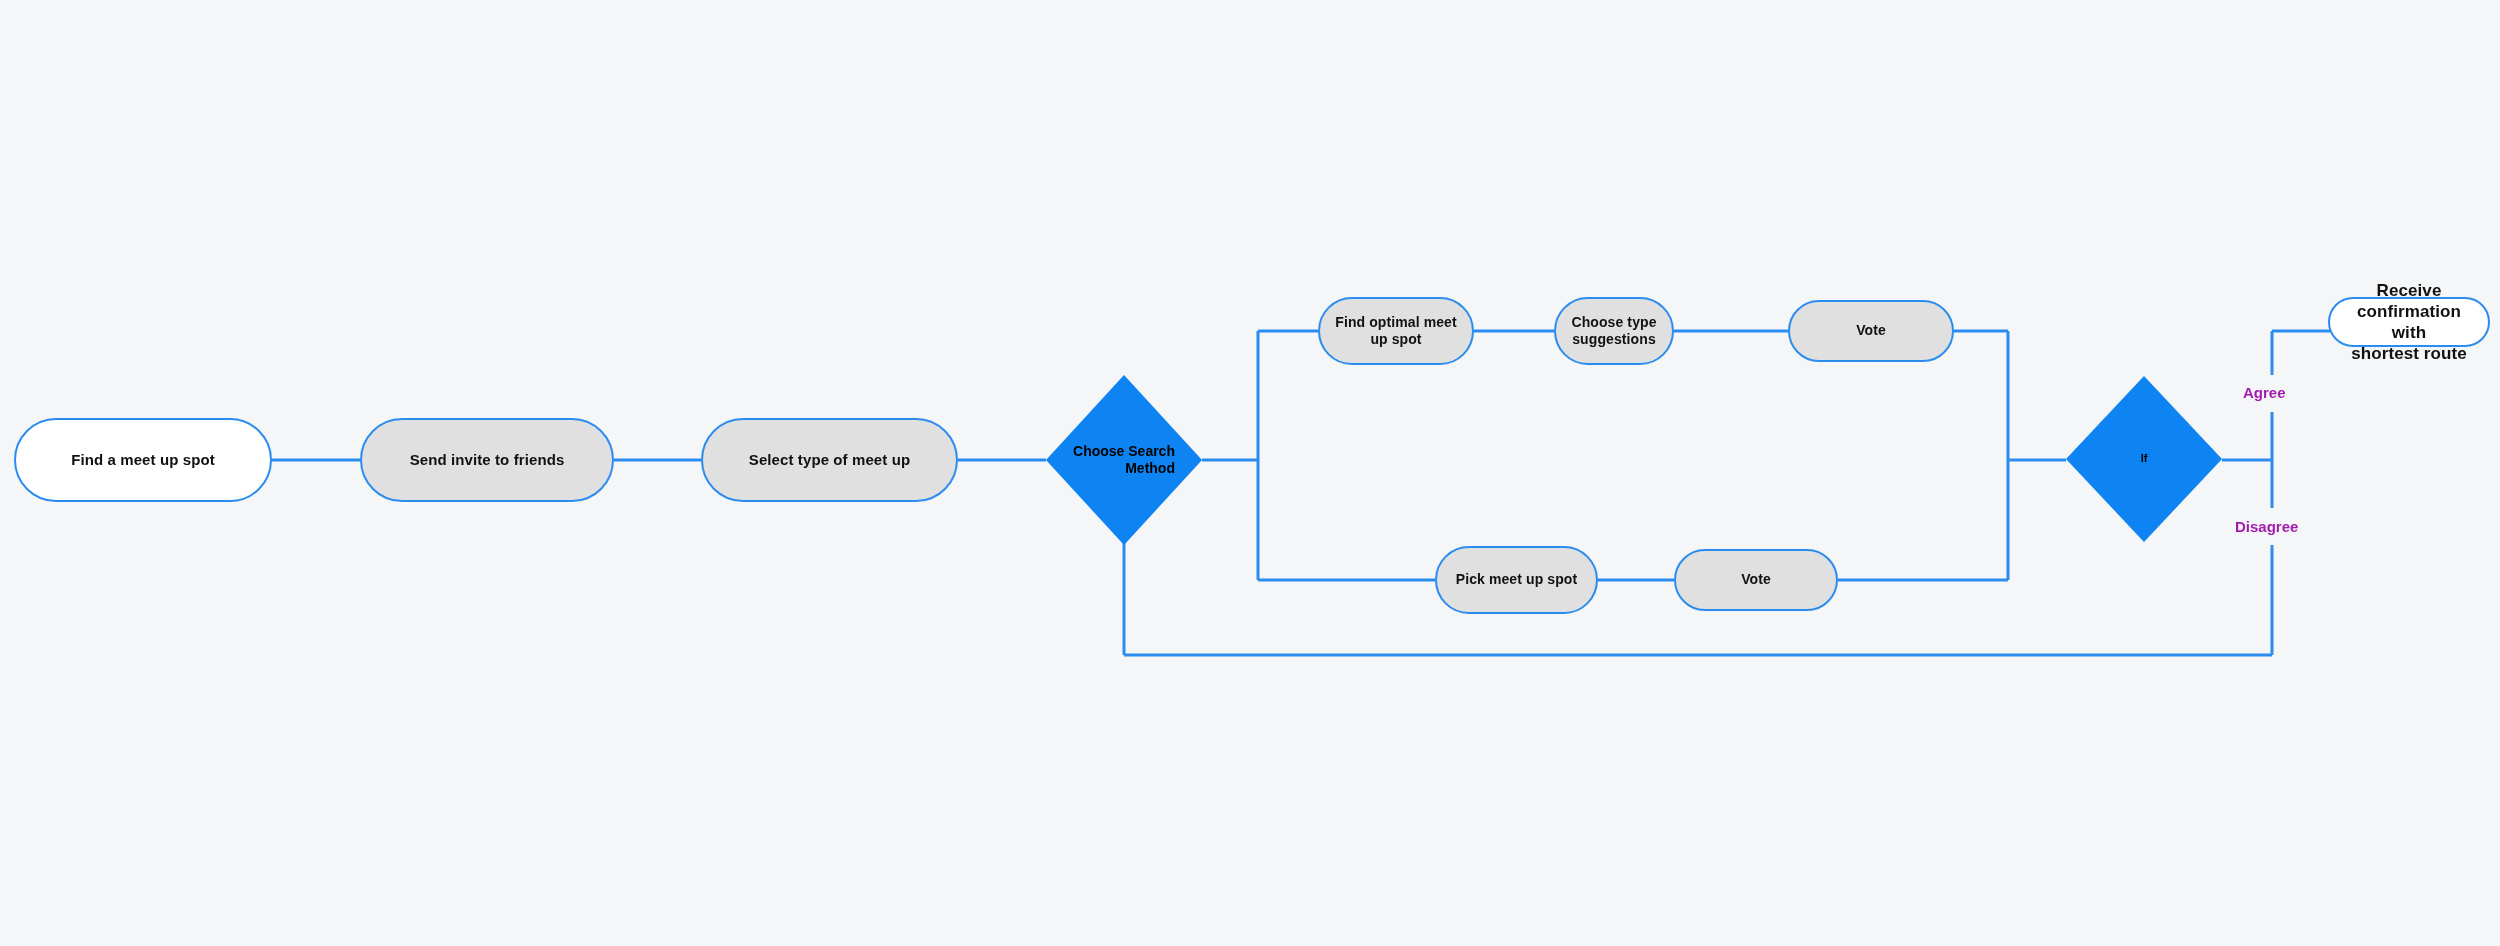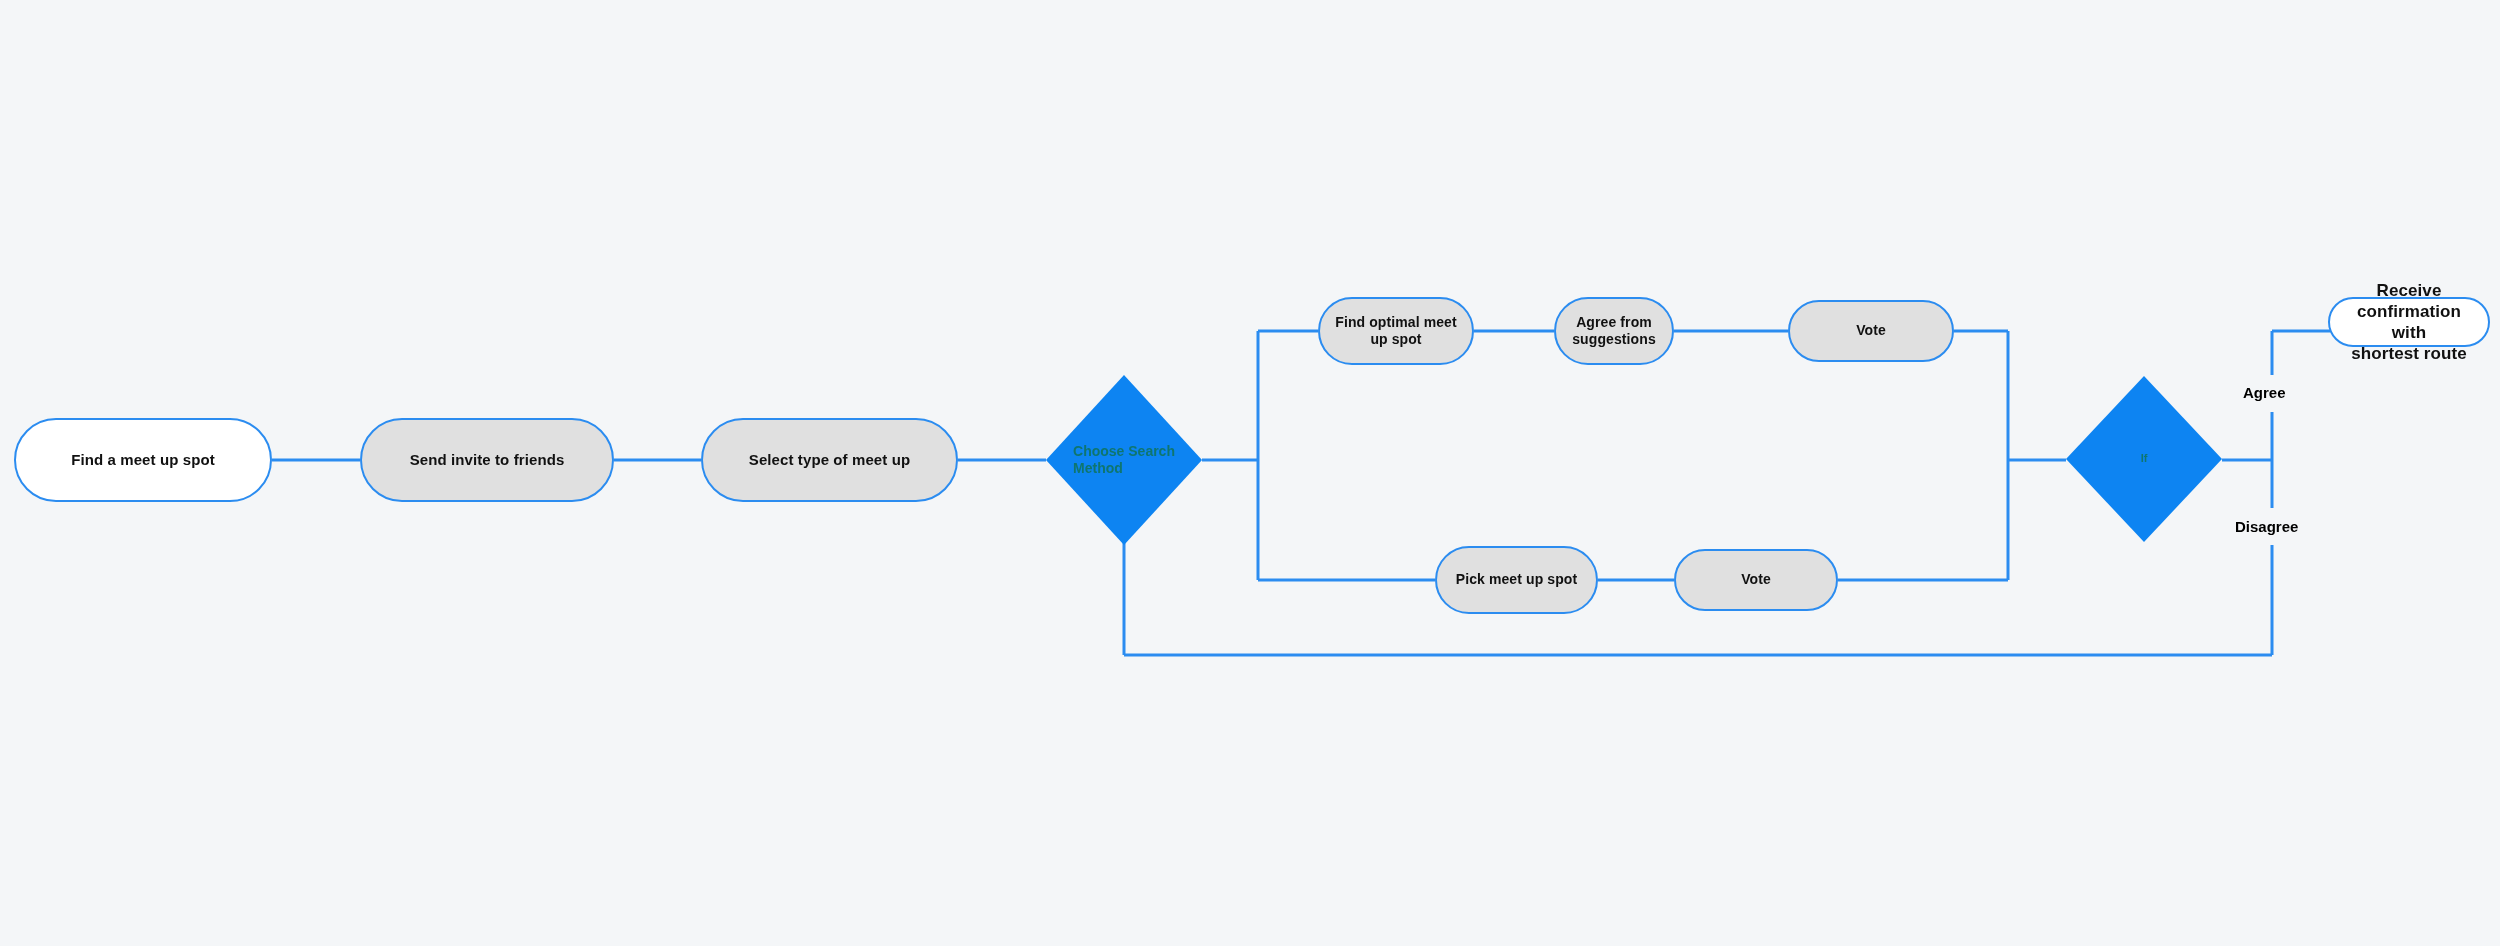--- a/index.html
+++ b/index.html
@@ -63,29 +63,29 @@
   .decision .dia-shape {
     position: absolute;
     left: 0; top: 0;
     width: 100%; height: 100%;
     background: #0d84f2;
     clip-path: polygon(50% 0%, 100% 50%, 50% 100%, 0% 50%);
   }
   .decision .dec-label {
     position: relative;
     z-index: 2;
-    color: #0f766e;
+    color: #000000;
     font-weight: bold;
-    text-align: left;
+    text-align: right;
     line-height: 1.25;
     white-space: pre-line;
   }
   .edge-label {
     position: absolute;
-    color: #000000;
+    color: #a21caf;
     font-weight: bold;
     font-size: 15px;
     z-index: 4;
     white-space: nowrap;
   }
 </style>
 </head>
 <body>
 
 <div id="canvas">
@@ -146,21 +146,21 @@
     <span class="dec-label" style="font-size:14px;">Choose Search
 Method</span>
   </div>
 
   <div class="node filled" style="left:1318px; top:297px; width:156px; height:68px; font-size:14px;">
     <span class="node-label">Find optimal meet
 up spot</span>
   </div>
 
   <div class="node filled" style="left:1554px; top:297px; width:120px; height:68px; font-size:14px;">
-    <span class="node-label">Agree from
+    <span class="node-label">Choose type
 suggestions</span>
   </div>
 
   <div class="node filled" style="left:1788px; top:300px; width:166px; height:62px; font-size:14px;">
     <span class="node-label">Vote</span>
   </div>
 
   <div class="node filled" style="left:1435px; top:546px; width:163px; height:68px; font-size:14px;">
     <span class="node-label">Pick meet up spot</span>
   </div>

